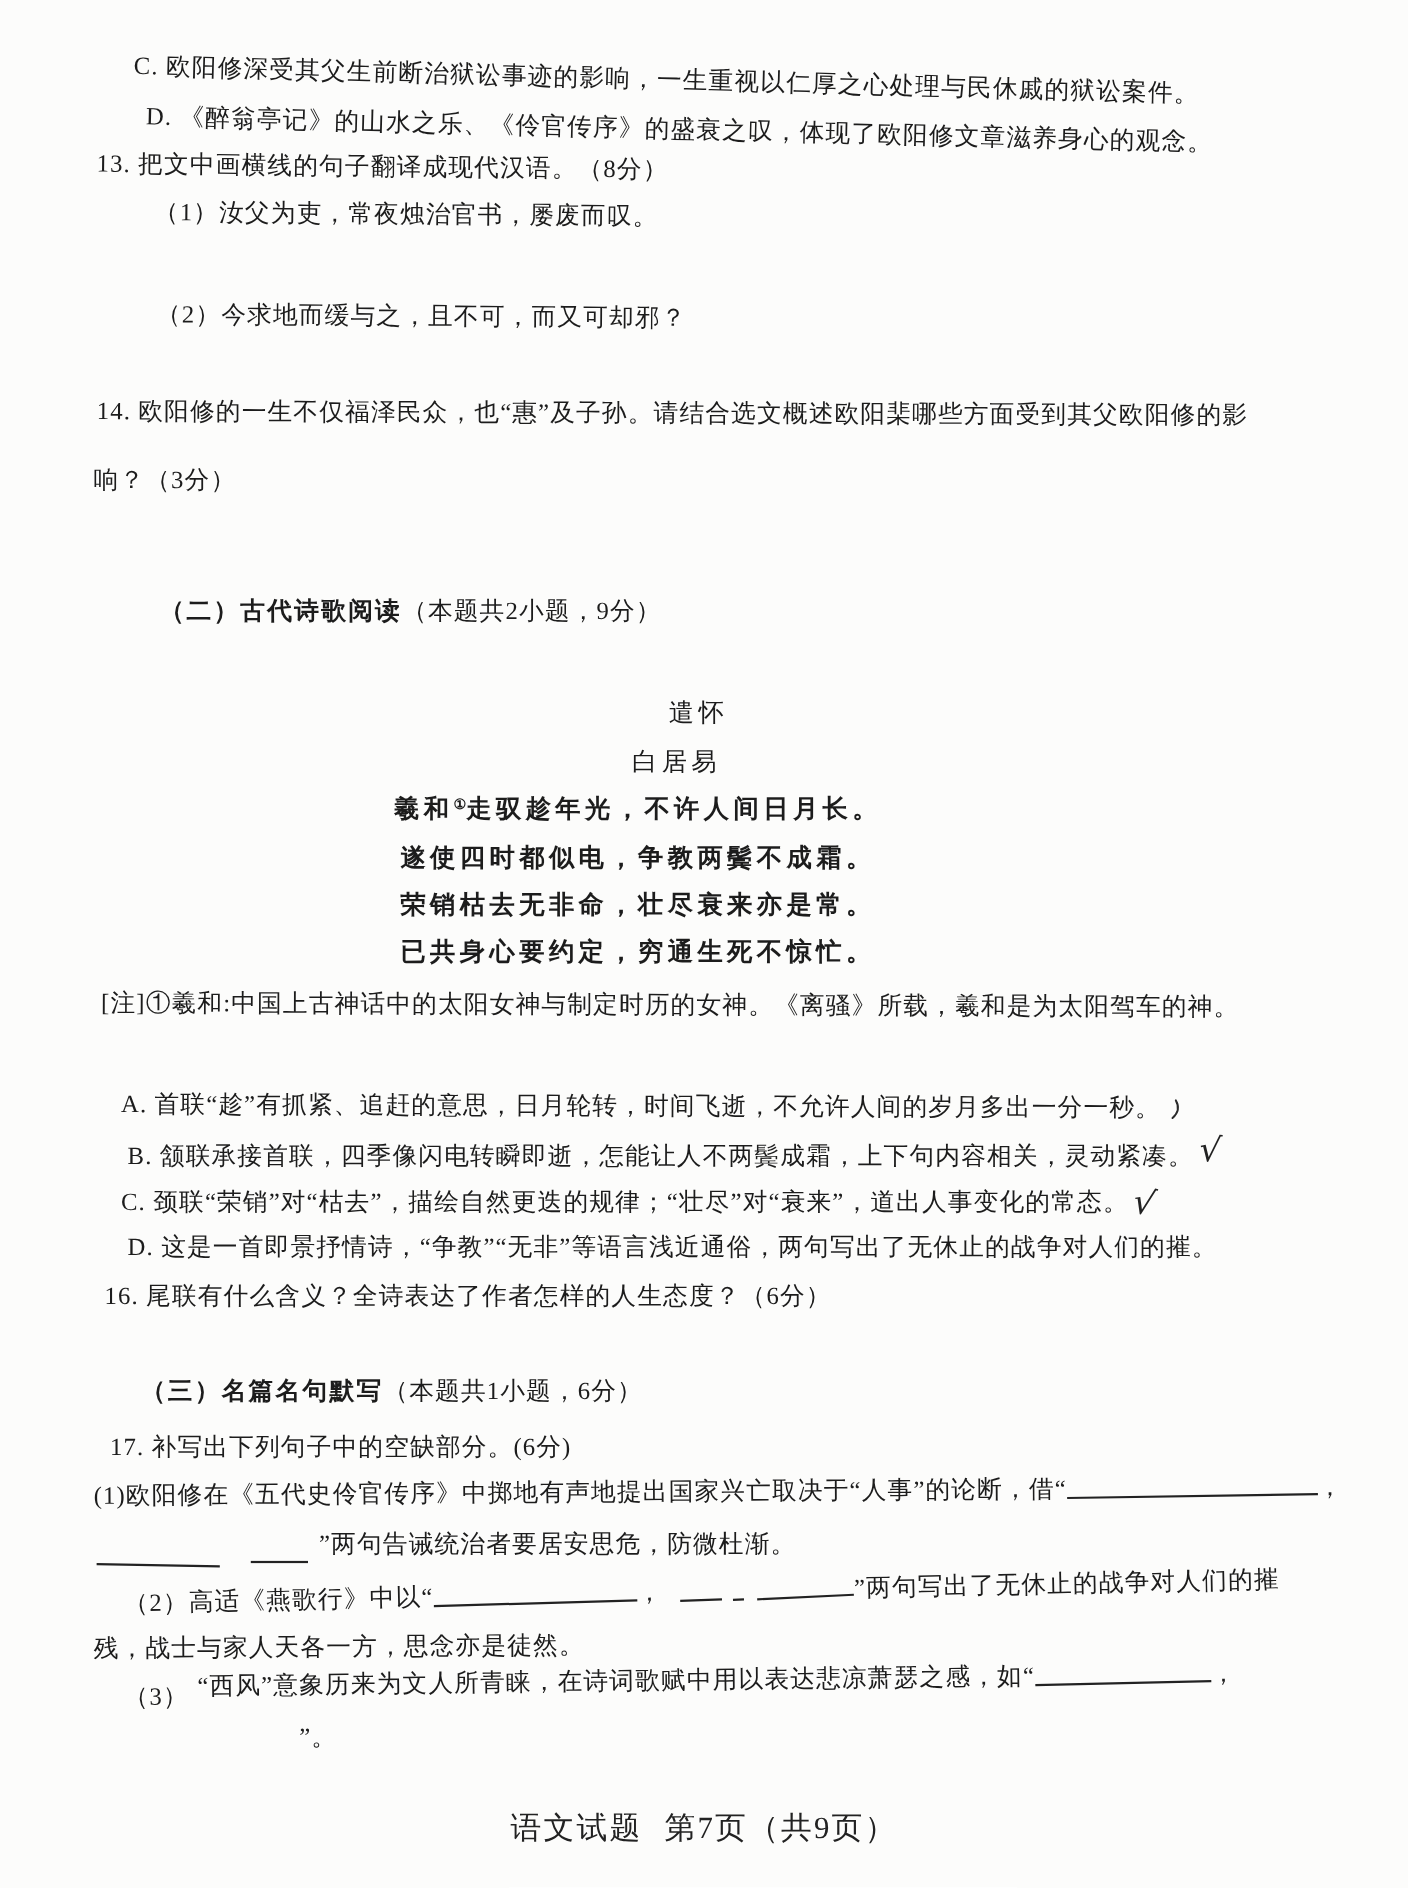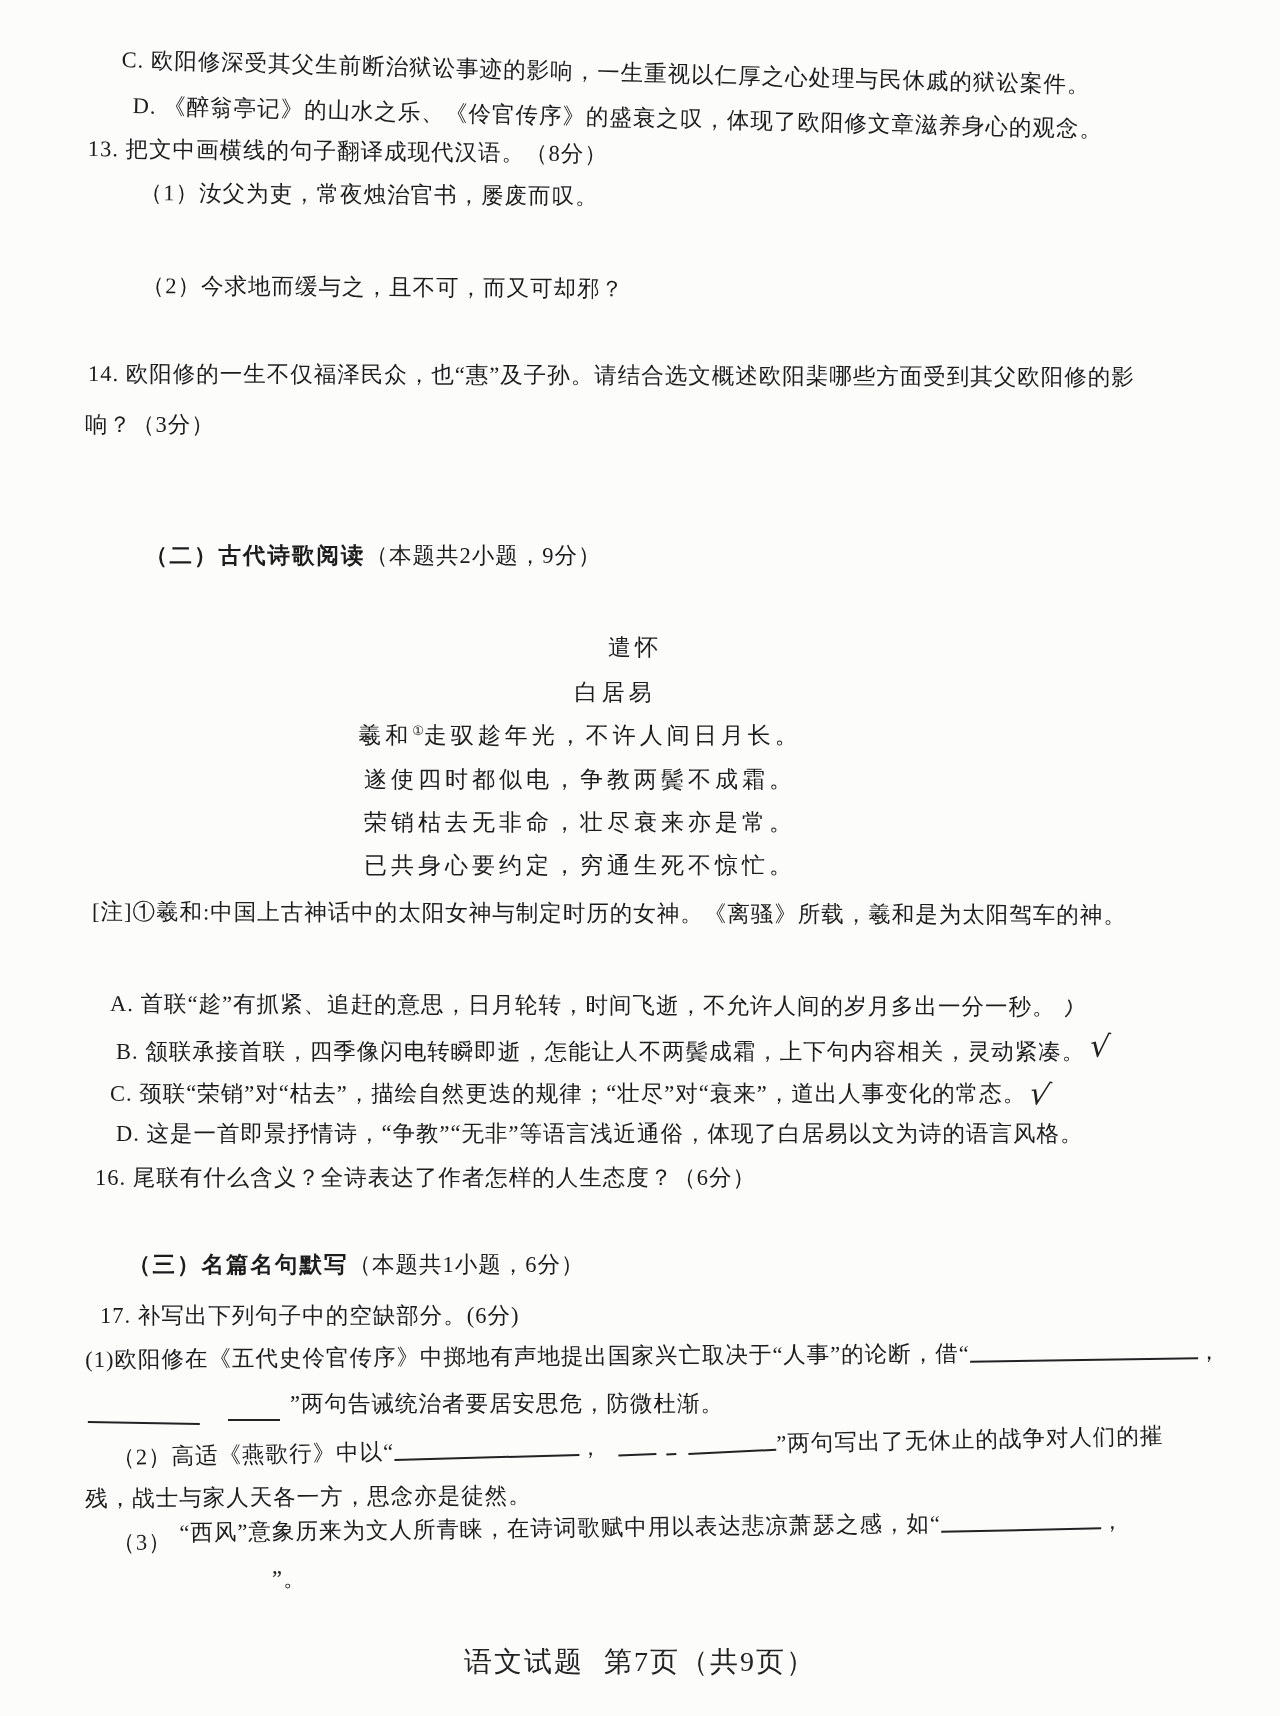--- a/index.html
+++ b/index.html
@@ -13,21 +13,21 @@
     overflow:hidden;
   }
   .ln {
     position:absolute;
     font-size:22.5px;
     letter-spacing:1px;
     white-space:nowrap;
     transform-origin:left top;
   }
   .center-wide  { left:0; width:1230px; text-align:center; }
-  .center-poem  { left:0; width:1160px; text-align:center; }
+  .center-poem  { left:0; width:1160px; text-align:center;font-weight:bold; }
   .poem { font-size:23px; letter-spacing:4px; }
   .hei  { font-family:"DejaVu Sans","Liberation Sans",sans-serif; font-weight:bold; letter-spacing:2px; }
   .sup  { font-size:13px; vertical-align:8px; letter-spacing:0; }
   .blank {
     display:inline-block;
     border-bottom:2px solid #222;
     height:18px;
     vertical-align:-2px;
     transform-origin:left bottom;
   }
@@ -51,21 +51,21 @@
 <div class="sheet">
 
   <div class="ln" style="left:122px; top:44px; transform:rotate(1.5deg);">C. 欧阳修深受其父生前断治狱讼事迹的影响，一生重视以仁厚之心处理与民休戚的狱讼案件。</div>
   <div class="ln" style="left:133px; top:90px; transform:rotate(1.4deg);">D. 《醉翁亭记》的山水之乐、《伶官传序》的盛衰之叹，体现了欧阳修文章滋养身心的观念。</div>
 
   <div class="ln" style="left:88px; top:133px; transform:rotate(0.6deg);">13. 把文中画横线的句子翻译成现代汉语。（8分）</div>
   <div class="ln" style="left:140px; top:177px; transform:rotate(0.5deg);">（1）汝父为吏，常夜烛治官书，屡废而叹。</div>
   <div class="ln" style="left:142px; top:270px; transform:rotate(0.4deg);">（2）今求地而缓与之，且不可，而又可却邪？</div>
 
   <div class="ln" style="left:88px; top:358px; transform:rotate(0.2deg);">14. 欧阳修的一生不仅福泽民众，也“惠”及子孙。请结合选文概述欧阳棐哪些方面受到其父欧阳修的影</div>
-  <div class="ln" style="left:85px; top:409px;">响？（3分）</div>
+  <div class="ln" style="left:85px; top:421px;">响？（3分）</div>
 
   <div class="ln" style="left:145px; top:540px;">
     <span class="hei">（二）古代诗歌阅读</span><span>（本题共2小题，9分）</span>
   </div>
 
   <div class="ln poem center-wide" style="top:632px;padding-left:40px;">遣怀</div>
   <div class="ln poem center-wide" style="top:677px;">白居易</div>
   <div class="ln poem center-poem" style="top:720px;">
     <span>羲和</span><span class="sup">①</span><span>走驭趁年光，不许人间日月长。</span>
   </div>
@@ -78,21 +78,21 @@
     <span>A. 首联“趁”有抓紧、追赶的意思，日月轮转，时间飞逝，不允许人间的岁月多出一分一秒。</span><svg class="tick-svg" width="12" height="20" viewBox="0 0 12 20">
       <path d="M6 2 C9.5 8 8.5 13 3 18" stroke="#2a2a2a" stroke-width="1.8" fill="none" stroke-linecap="round"></path>
     </svg>
   </div>
   <div class="ln" style="left:116px; top:1030px;">
     <span>B. 颔联承接首联，四季像闪电转瞬即逝，怎能让人不两鬓成霜，上下句内容相关，灵动紧凑。</span><span class="check">√</span>
   </div>
   <div class="ln" style="left:110px; top:1072px;">
     <span>C. 颈联“荣销”对“枯去”，描绘自然更迭的规律；“壮尽”对“衰来”，道出人事变化的常态。</span><span class="check check-low">√</span>
   </div>
-  <div class="ln" style="left:116px; top:1118px;">D. 这是一首即景抒情诗，“争教”“无非”等语言浅近通俗，体现了白居易以文为诗的语言风格。</div>
+  <div class="ln" style="left:116px; top:1118px;">D. 这是一首即景抒情诗，“争教”“无非”等语言浅近通俗，两句写出了无休止的战争对人们的摧。</div>
 
   <div class="ln" style="left:95px; top:1162px;">16. 尾联有什么含义？全诗表达了作者怎样的人生态度？（6分）</div>
 
   <div class="ln" style="left:128px; top:1249px;">
     <span class="hei">（三）名篇名句默写</span><span>（本题共1小题，6分）</span>
   </div>
 
   <div class="ln" style="left:100px; top:1300px;">17. 补写出下列句子中的空缺部分。(6分)</div>
 
   <div class="ln" style="left:85px; top:1344px; transform:rotate(-0.4deg);">

